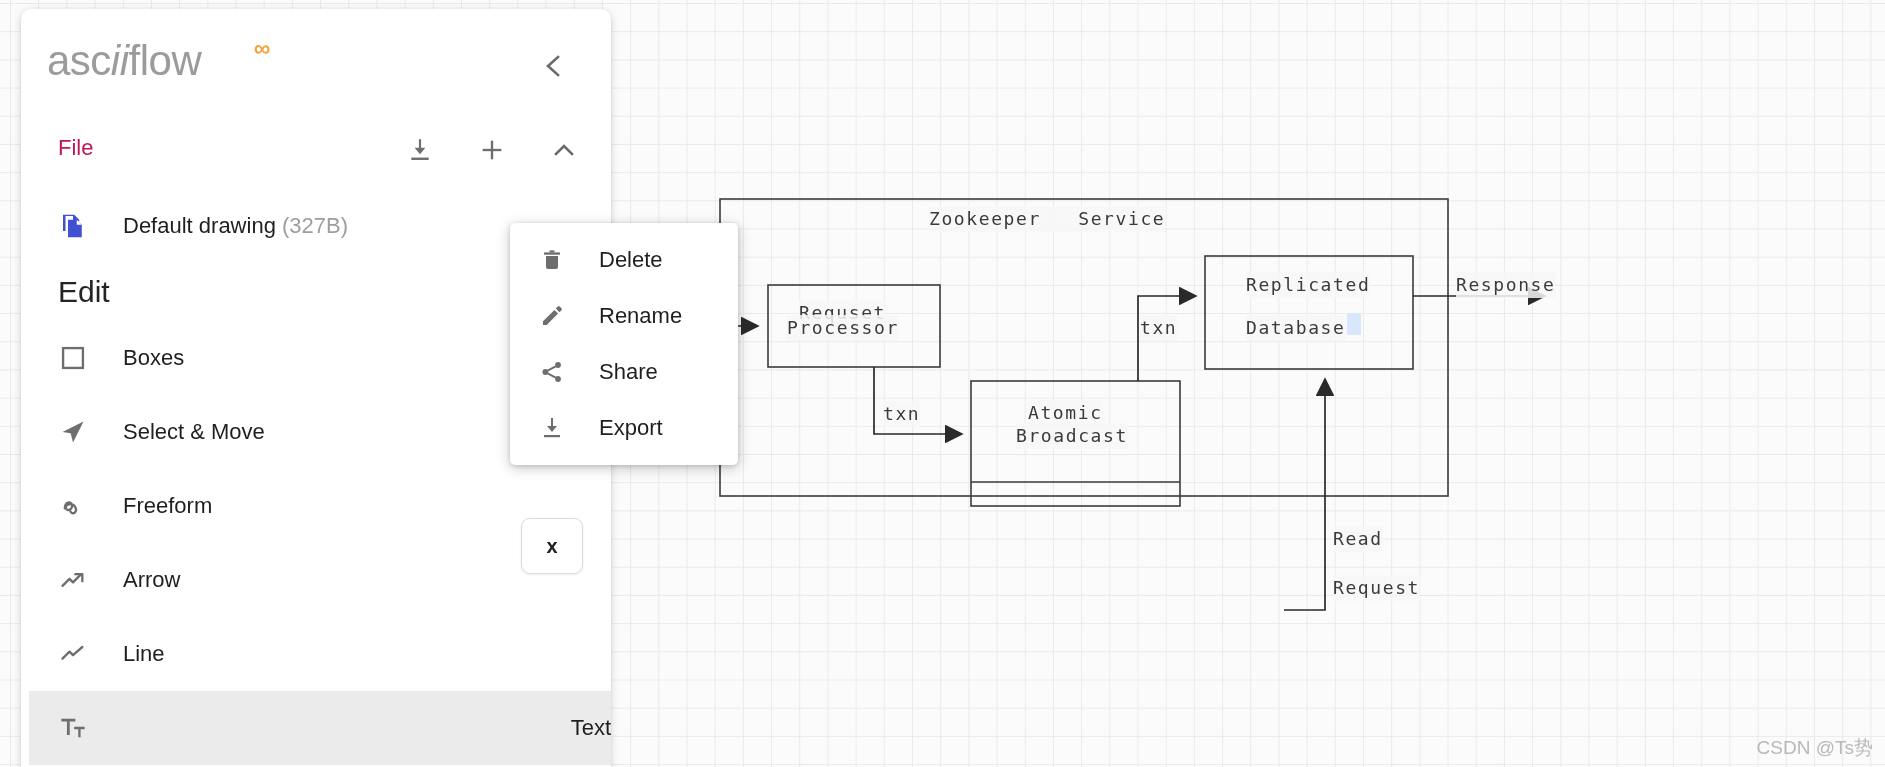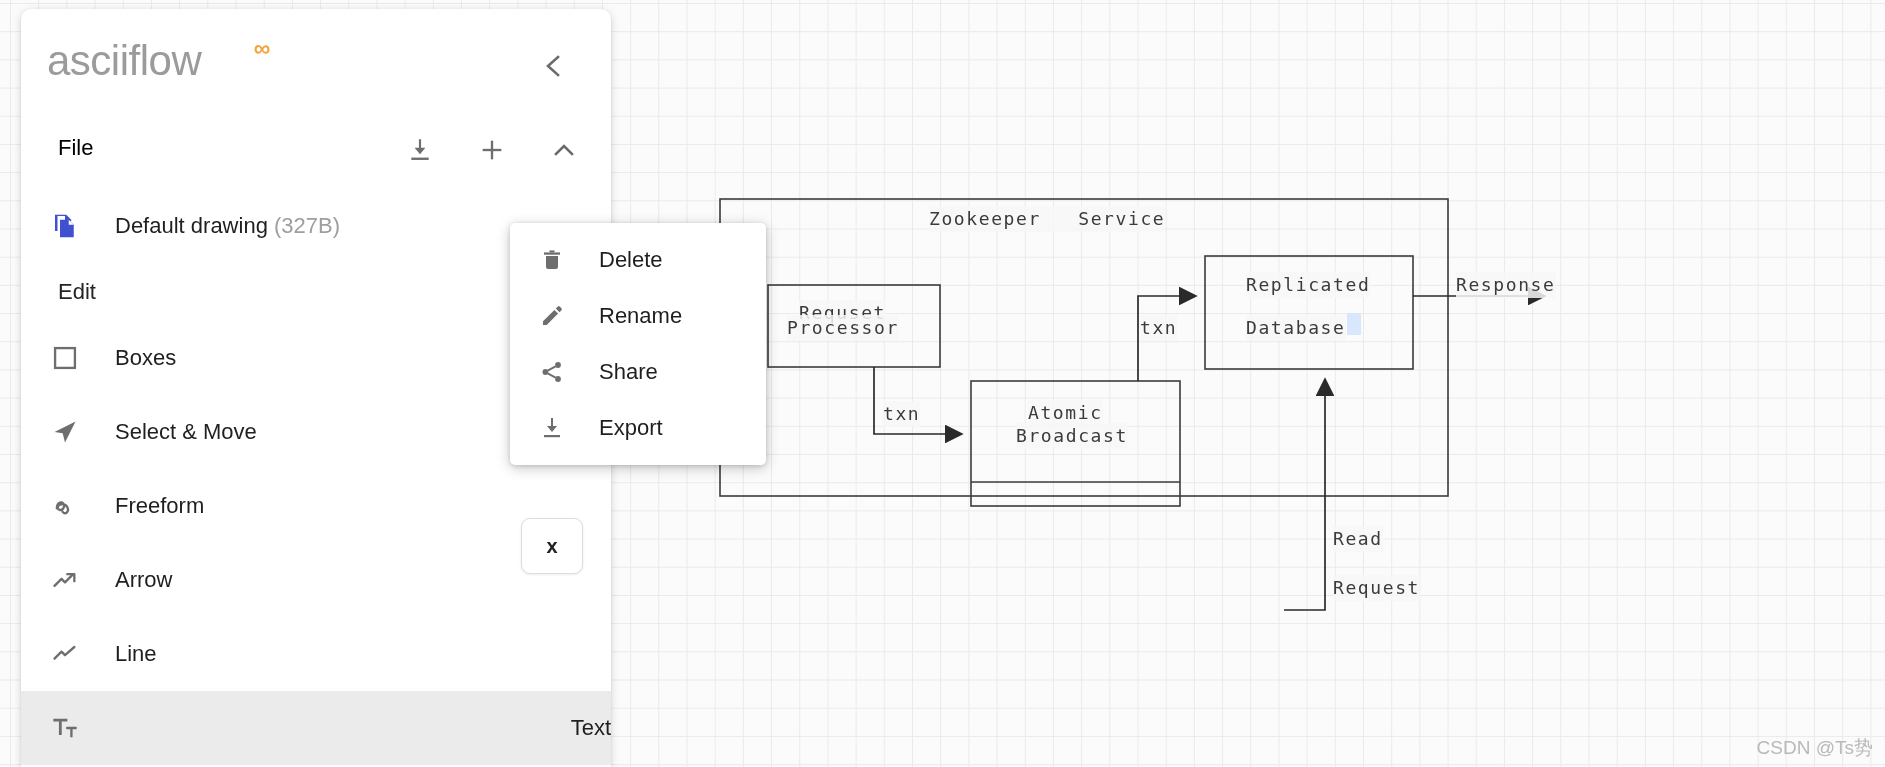--- a/index.html
+++ b/index.html
@@ -64,21 +64,21 @@
   }
 
   .section-row {
     position: relative;
     height: 72px;
   }
   .section-label {
     position: absolute;
     left: 37px; top: 18px;
     font-size: 22px;
-    color: #000000;
+    color: #be185d;
   }
   .section-actions {
     position: absolute;
     right: 28px; top: 14px;
     display: flex;
     align-items: center;
     gap: 34px;
   }
   .icon-btn {
     width: 38px; height: 38px;
@@ -86,48 +86,49 @@
     cursor: pointer;
   }
 
   .list-item {
     position: relative;
     display: flex;
     align-items: center;
     height: 74px;
     padding-left: 24px;
     cursor: pointer;
+    margin-left: 8px;
   }
   .list-item.selected { background: #ebebeb; justify-content: space-between; }
   .list-item .li-icon {
     width: 40px; height: 40px;
     display: flex; align-items: center; justify-content: center;
     flex: 0 0 40px;
   }
   .list-item .li-text {
     margin-left: 30px;
     font-size: 22px;
     color: #1f1f1f;
     white-space: nowrap;
   }
   .li-size { color: #9e9e9e; }
 
   .subhead {
     padding-left: 37px;
-    font-size: 22px;
+    font-size: 30px;
     color: #242424;
     height: 58px;
     display: flex; align-items: center;
   }
 
   
   #ctx-menu {
     position: absolute;
     left: 510px; top: 223px;
-    width: 256px;
+    width: 228px;
     background: #fff;
     border-radius: 5px;
     box-shadow: 0 3px 14px rgba(0,0,0,0.22), 0 1px 4px rgba(0,0,0,0.14);
     padding: 9px 0;
     z-index: 40;
   }
   .ctx-item {
     display: flex;
     align-items: center;
     height: 56px;
@@ -252,21 +253,21 @@
 
     <div class="dtext mono" style="left:1333px; top:526px;">Read</div>
     <div class="dtext mono" style="left:1333px; top:575px;">Request</div>
   </div>
 
   <div id="x-btn">x</div>
 
   <div id="sidebar">
 
     <div class="brand-row">
-      <div class="brand"><span>asc</span><span style="position:relative;"><span>ii</span><span class="inf">∞</span></span><span>flow</span></div>
+      <div class="brand"><span>asc</span><span style="position:relative;font-style:italic;"><span>ii</span><span class="inf">∞</span></span><span>flow</span></div>
       <div class="collapse-btn">
         <svg width="20" height="26" viewBox="0 0 20 26">
           <path d="M15 4 L5 13 L15 22" stroke="#6b6b6b" stroke-width="2.6" fill="none" stroke-linecap="square"></path>
         </svg>
       </div>
     </div>
 
     <div class="section-row">
       <div class="section-label">File</div>
       <div class="section-actions">

